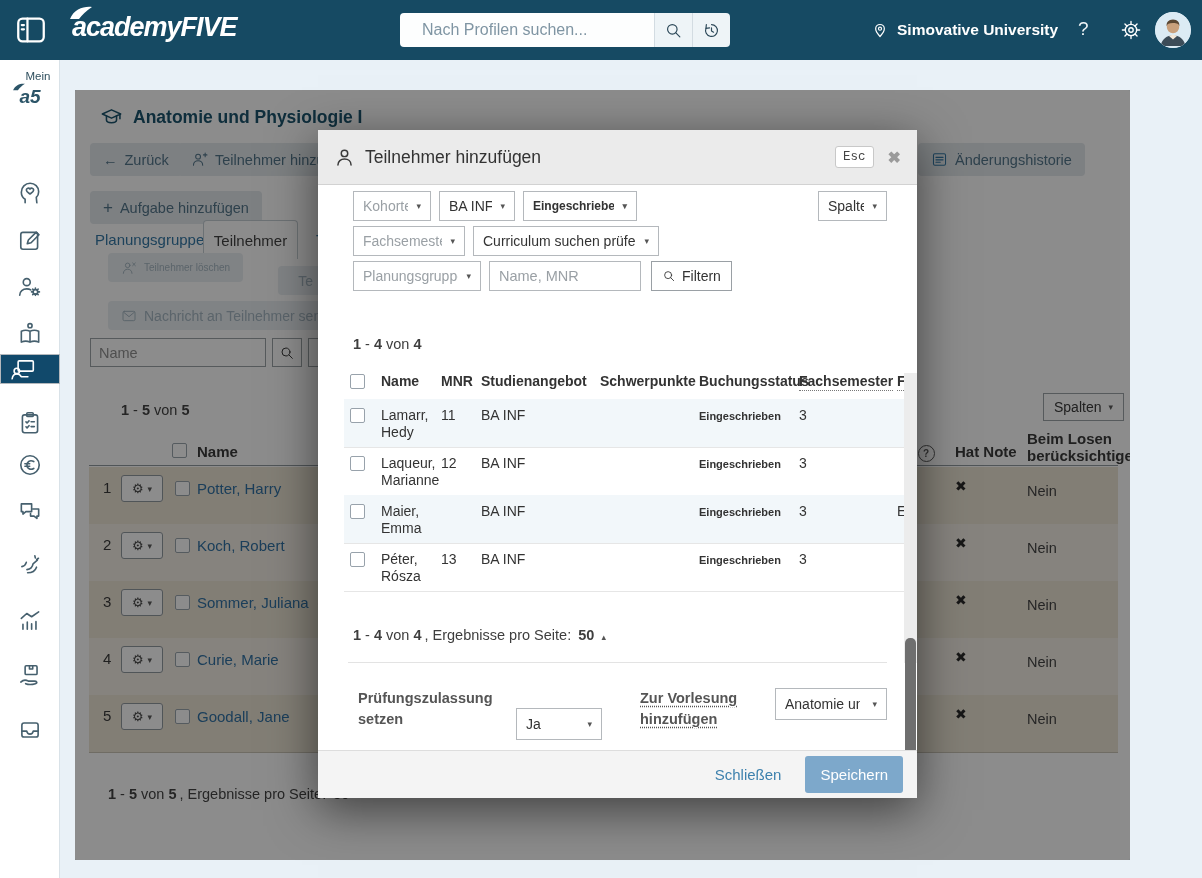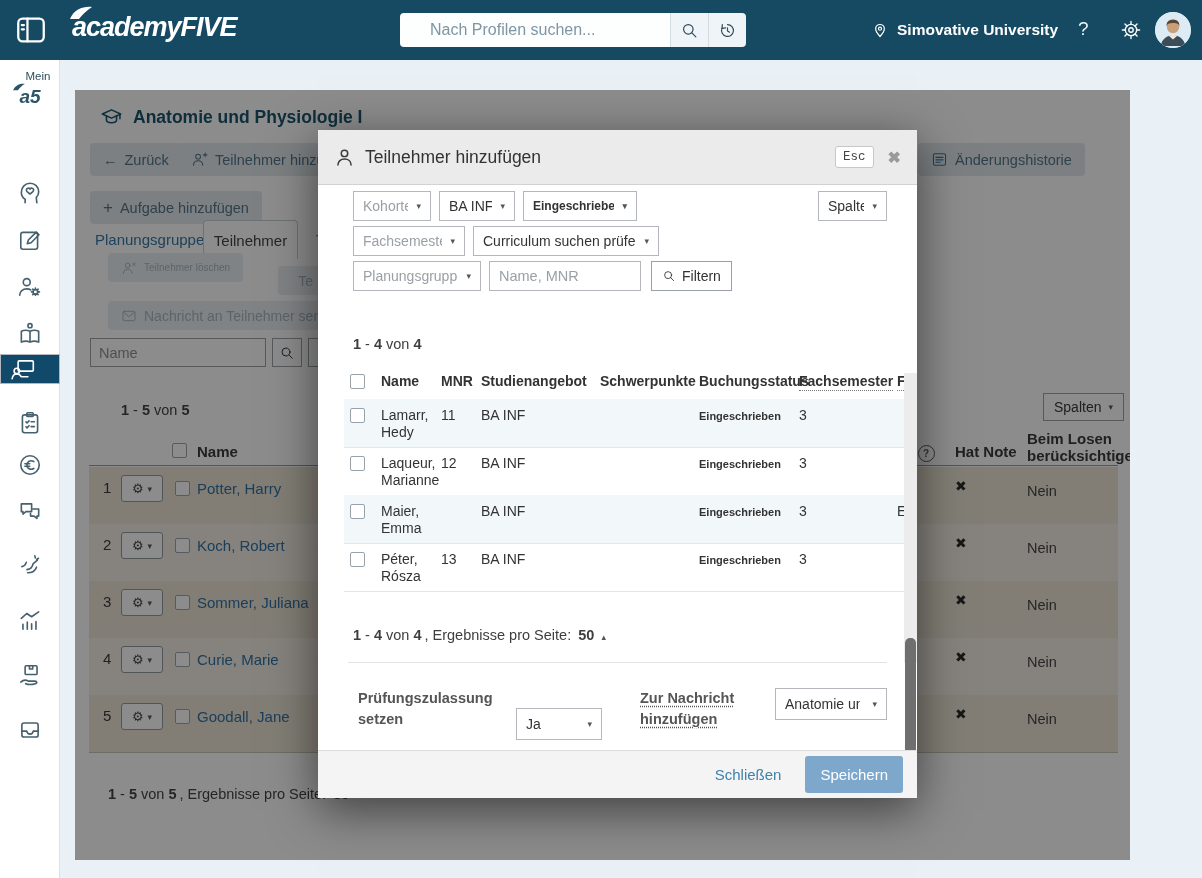--- a/index.html
+++ b/index.html
@@ -8,21 +8,21 @@
   svg{display:block;}
   .ic{stroke:#46606e;fill:none;stroke-width:1.5;stroke-linecap:round;stroke-linejoin:round;}
   .icw{stroke:#fff;fill:none;stroke-width:1.6;stroke-linecap:round;stroke-linejoin:round;}
 
   
   .navbar{position:absolute;left:0;top:0;width:1202px;height:60px;background:#164a63;z-index:50;}
   .nav-toggle{position:absolute;left:14px;top:13px;width:34px;height:34px;cursor:pointer;}
   .logo{position:absolute;left:72px;top:12px;color:#fff;font-size:27px;font-style:italic;font-weight:bold;letter-spacing:-1px;}
   .logo .fin{position:absolute;left:-4px;top:-7px;}
   .searchwrap{position:absolute;left:400px;top:13px;height:34px;display:flex;border-radius:4px;overflow:hidden;}
-  .gsearch{width:210px;height:34px;border:none;outline:none;background:#fdfefe;padding:0 30px;font-size:16px;color:#33505e;font-family:"Liberation Sans",sans-serif;}
+  .gsearch{width:210px;height:34px;border:none;outline:none;background:#fdfefe;padding:0 22px;font-size:16px;color:#33505e;font-family:"Liberation Sans",sans-serif;}
   .gsearch::placeholder{color:#7f95a3;}
   .gsbtn{width:38px;height:34px;background:#eef4f7;border:none;border-left:1px solid #d3dce2;display:flex;align-items:center;justify-content:center;cursor:pointer;}
   .univ{position:absolute;left:872px;top:0;height:60px;display:flex;align-items:center;gap:9px;color:#fff;font-size:15.5px;font-weight:bold;cursor:pointer;}
   .help{position:absolute;left:1078px;top:18px;color:#eef4f7;font-size:19px;cursor:pointer;}
   .ngear{position:absolute;left:1120px;top:19px;cursor:pointer;}
   .avatar{position:absolute;left:1155px;top:12px;width:36px;height:36px;border-radius:50%;overflow:hidden;background:#dcebf4;cursor:pointer;}
 
   
   .sidebar{position:absolute;left:0;top:60px;width:60px;height:818px;background:#fff;border-right:1px solid #d9e2e8;box-sizing:border-box;z-index:50;}
   .mein{position:absolute;left:0;top:10px;width:76px;text-align:center;font-size:11.5px;color:#2f4f5e;}
@@ -537,21 +537,21 @@
 
     <div class="mlabel" style="left:40px;top:558px">
       <span style="display:block">Prüfungszulassung</span>
       <span style="display:block">setzen</span>
     </div>
     <div class="sel" style="left:198px;top:578px;width:86px;height:32px">
         <span class="txt">Ja</span>
         <span class="caret">▾</span>
       </div>
     <div class="mlabel dotted" style="left:322px;top:558px">
-      <span style="display:block">Zur Nachricht</span>
+      <span style="display:block">Zur Vorlesung</span>
       <span style="display:block">hinzufügen</span>
     </div>
     <div class="sel" style="left:457px;top:558px;width:112px;height:32px">
         <span class="txt" style="max-width:75px">Anatomie und</span>
         <span class="caret">▾</span>
       </div>
 
     <div class="mfoot">
       <span class="lnk">Schließen</span>
       <button class="savebtn">Speichern</button>

